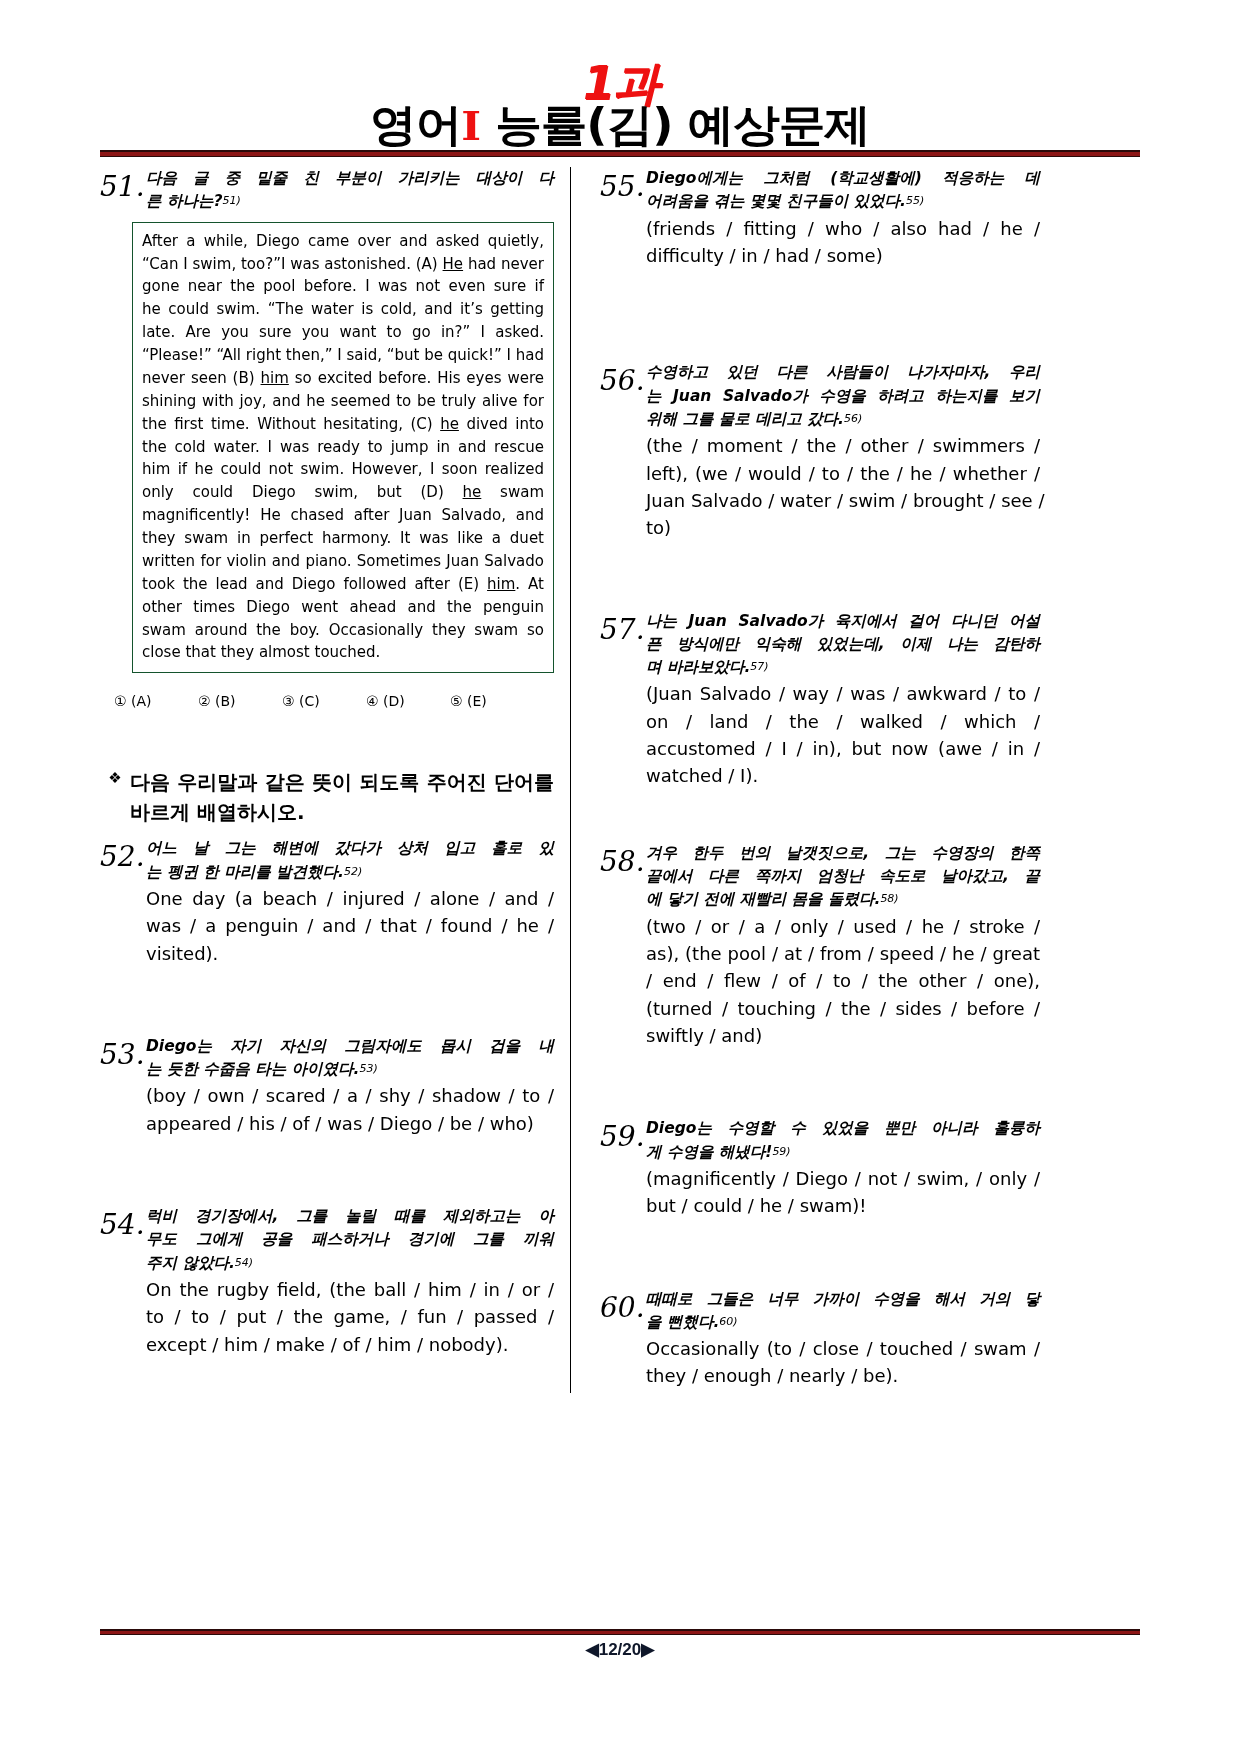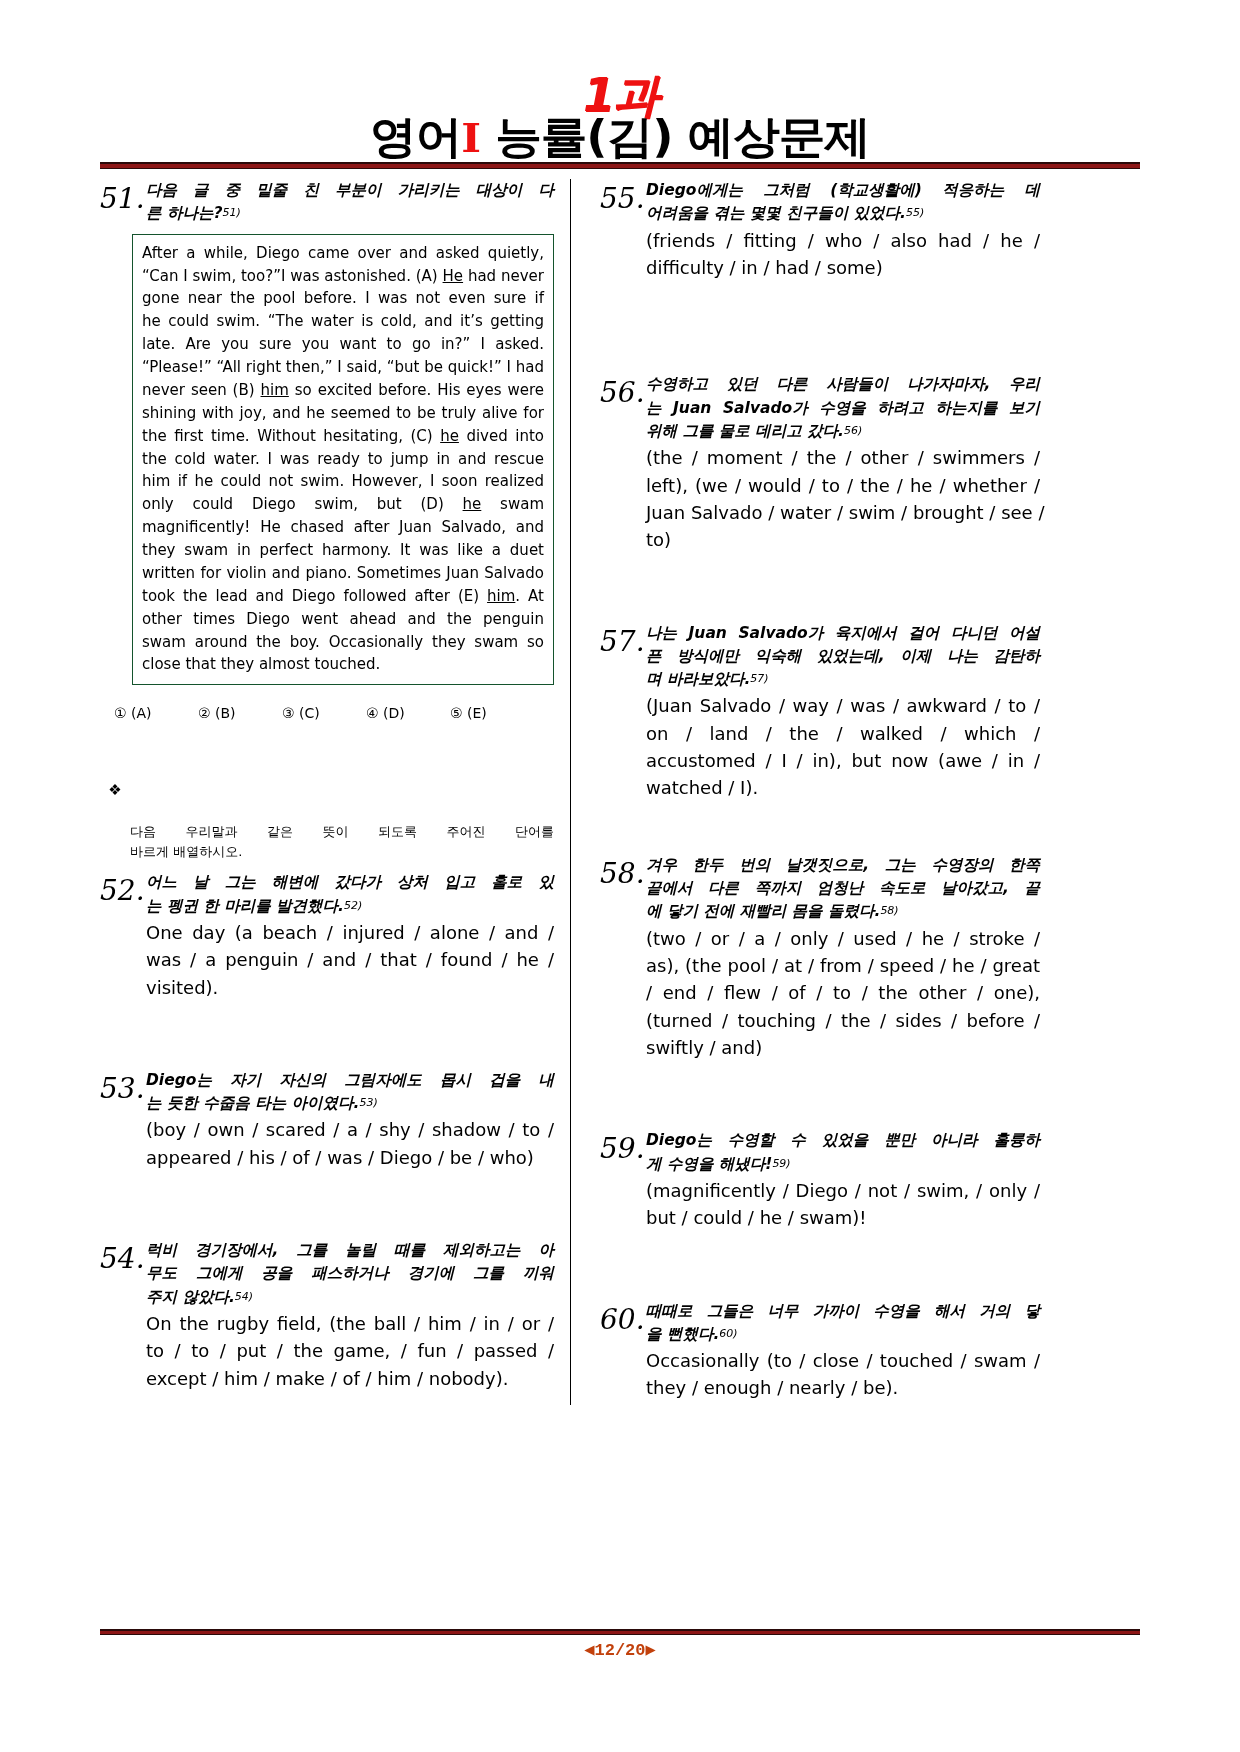--- a/index.html
+++ b/index.html
@@ -12,21 +12,21 @@
     font-family: "DejaVu Sans", "Liberation Sans", sans-serif;
     color: #000;
     position: relative;
     overflow: hidden;
   }
 
   .page {
     position: absolute;
     left: 0; top: 0;
     width: 1240px; height: 1752px;
-    padding: 12px 100px;
+    padding: 0 100px;
   }
 
   
   .header {
     text-align: center;
     padding-top: 60px;
   }
   .lesson-tag {
     font-family: "DejaVu Sans", sans-serif;
     font-size: 46px;
@@ -174,26 +174,25 @@
   }
   .instruction .bullet {
     width: 30px;
     flex: 0 0 30px;
     text-align: center;
     font-size: 15px;
     padding-top: 2px;
   }
   .instruction .itext {
     flex: 1 1 auto;
-    font-size: 13px;
-    font-weight: normal;
+    font-size: 20px;
+    font-weight: bold;
     line-height: 1.5;
     text-align: justify;
     word-break: keep-all;
-    margin-top: 43px;
   }
   .instruction .itext .l1 {
     text-align: justify;
     text-align-last: justify;
     white-space: nowrap;
   }
   .spacer-md { height: 46px; }
   .spacer-lg { height: 62px; }
   .spacer-xl { height: 86px; }
 
@@ -206,24 +205,24 @@
   }
   .rule-bot {
     height: 6px;
     background: #8c1616;
     border-top: 2px solid #2a0a0a;
     border-bottom: 1px solid #2a0a0a;
   }
   .page-num {
     margin-top: 4px;
     text-align: center;
-    color: #c2410c;
+    color: #0f172a;
     font-weight: bold;
     font-size: 17px;
-    font-family: Liberation Mono, monospace;
+    font-family: Liberation Sans, sans-serif;
   }
 </style>
 </head>
 <body>
 
 <div class="page">
 
   <div class="header">
     <div class="lesson-tag">1과</div>
     <div class="main-title"><span>영어</span><span class="red-i">Ⅰ</span><span> 능률(김) 예상문제</span></div>

